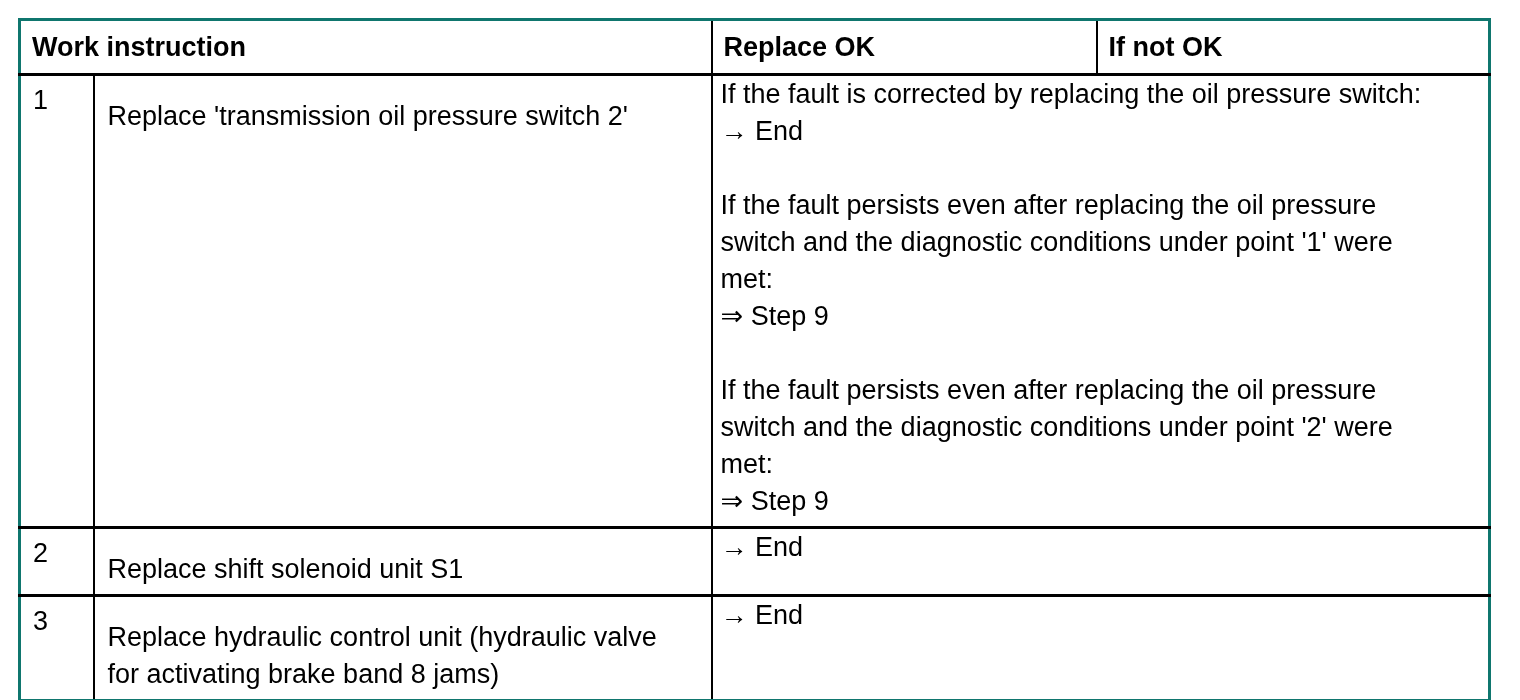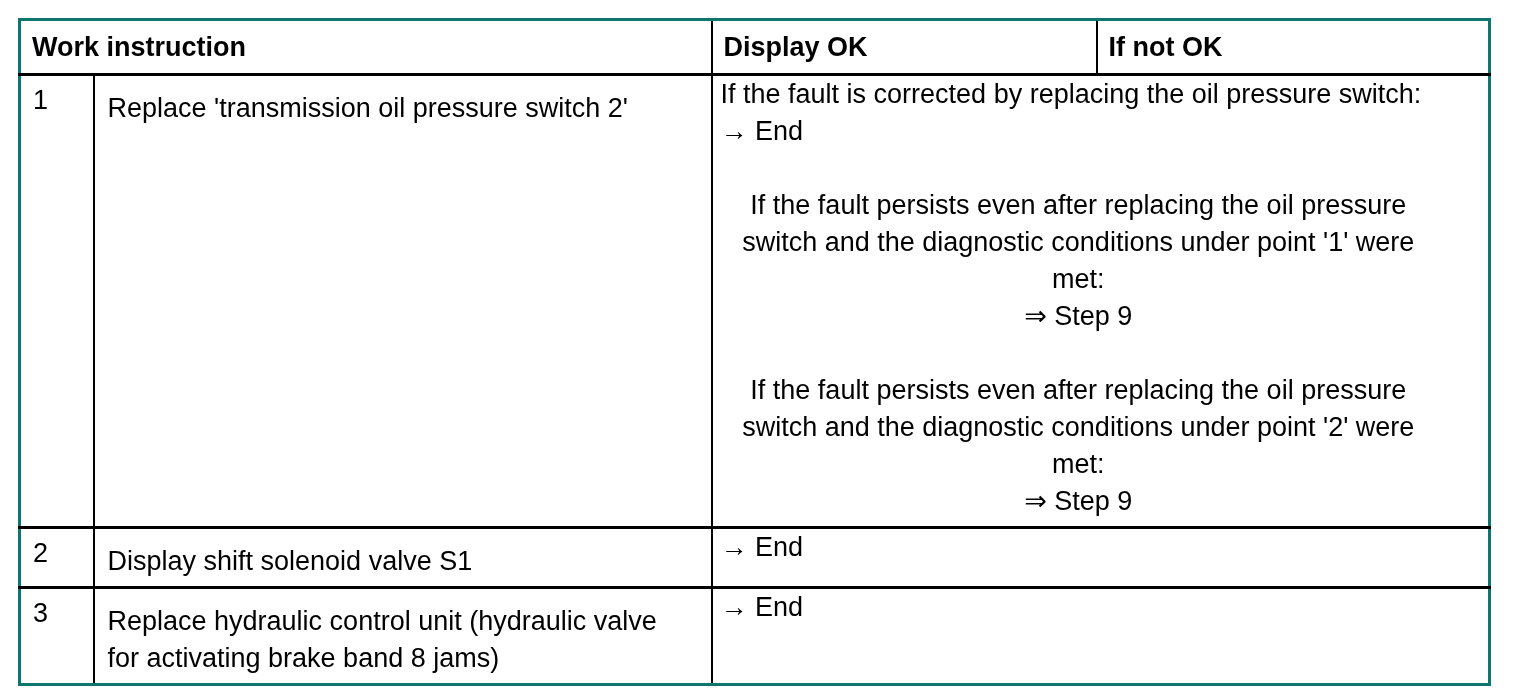--- a/index.html
+++ b/index.html
@@ -44,43 +44,43 @@
   th {
     font-weight: bold;
     line-height: 34px;
     padding: 9px 10px 9px 11px;
     white-space: nowrap;
   }
   td.num {
     padding: 6px 8px 6px 12px;
   }
   td.instr {
-    padding: 14px 45px 6px 13px;
+    padding: 22px 45px 6px 13px;
   }
   td.outcome {
     padding: 0 52px 6px 8px;
   }
-  .block + .block { margin-top: 37px; text-align: center; }
+  .block + .block { margin-top: 37px; }
   .cond:empty { display: none; }
 </style>
 </head>
 <body>
 
 <div class="page">
   <table class="work-table">
     <colgroup>
       <col class="c-num">
       <col class="c-ins">
       <col class="c-dok">
       <col class="c-nok">
     </colgroup>
     <thead>
       <tr>
         <th colspan="2">Work instruction</th>
-        <th>Display OK</th>
+        <th>Replace OK</th>
         <th>If not OK</th>
       </tr>
     </thead>
     <tbody>
       <tr>
         <td class="num">1</td>
         <td class="instr">Replace 'transmission oil pressure switch 2'</td>
         <td class="outcome" colspan="2">
           <div class="block">
             <div class="cond">If the fault is corrected by replacing the oil pressure switch:</div>
@@ -91,21 +91,21 @@
             <div class="act">⇒ Step 9</div>
           </div>
           <div class="block">
             <div class="cond">If the fault persists even after replacing the oil pressure switch and the diagnostic conditions under point '2' were met:</div>
             <div class="act">⇒ Step 9</div>
           </div>
         </td>
       </tr>
       <tr>
         <td class="num">2</td>
-        <td class="instr">Display shift solenoid valve S1</td>
+        <td class="instr">Replace shift solenoid unit S1</td>
         <td class="outcome" colspan="2">
           <div class="block">
             <div class="act">→ End</div>
           </div>
         </td>
       </tr>
       <tr>
         <td class="num">3</td>
         <td class="instr">Replace hydraulic control unit (hydraulic valve for activating brake band 8 jams)</td>
         <td class="outcome" colspan="2">

